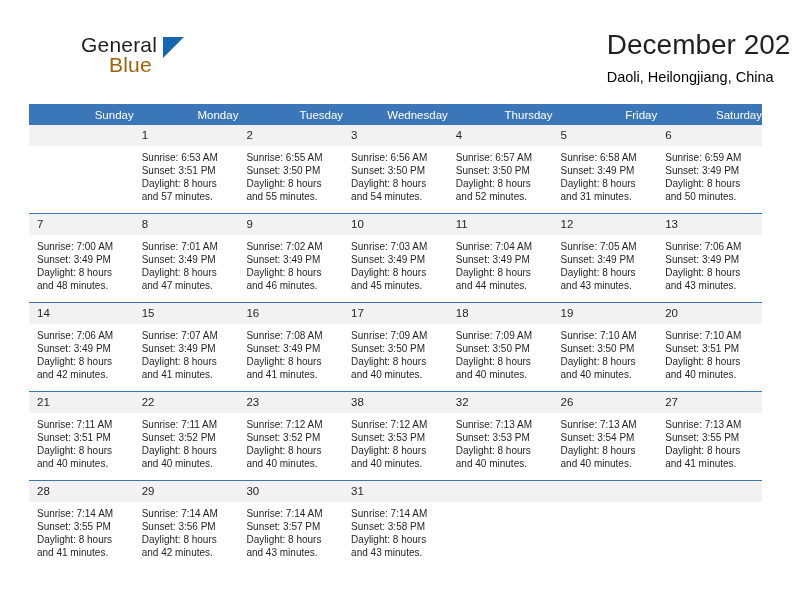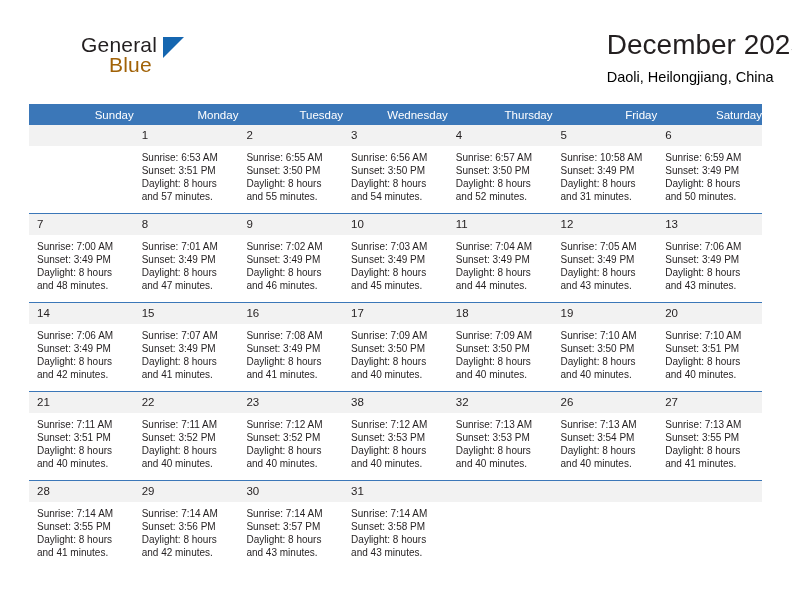--- a/index.html
+++ b/index.html
@@ -217,21 +217,21 @@
           <div class="info">
             <div>Sunrise: 6:57 AM</div>
             <div>Sunset: 3:50 PM</div>
             <div>Daylight: 8 hours</div>
             <div>and 52 minutes.</div>
           </div>
         </td>
         <td class="day">
           <div class="daynum">5</div>
           <div class="info">
-            <div>Sunrise: 10:58 AM</div>
+            <div>Sunrise: 6:58 AM</div>
             <div>Sunset: 3:49 PM</div>
             <div>Daylight: 8 hours</div>
             <div>and 31 minutes.</div>
           </div>
         </td>
         <td class="day">
           <div class="daynum">6</div>
           <div class="info">
             <div>Sunrise: 6:59 AM</div>
             <div>Sunset: 3:49 PM</div>

